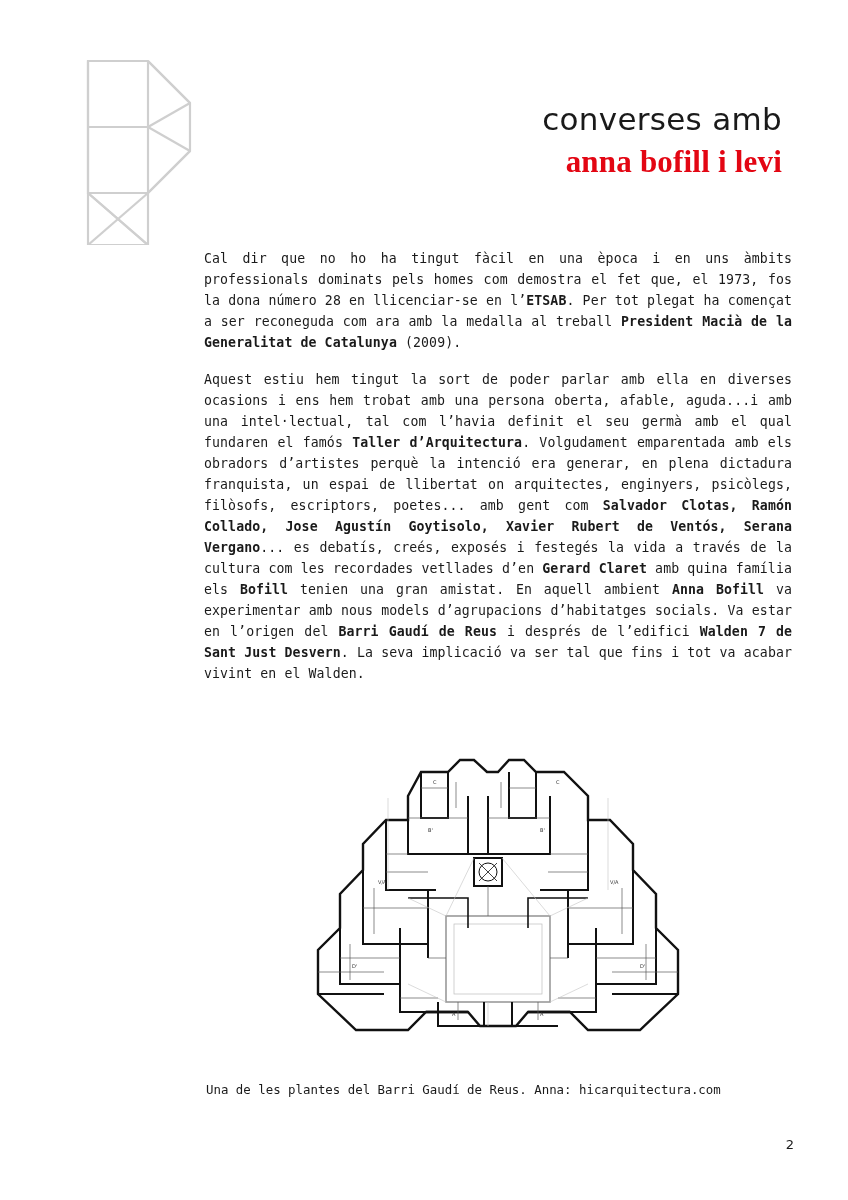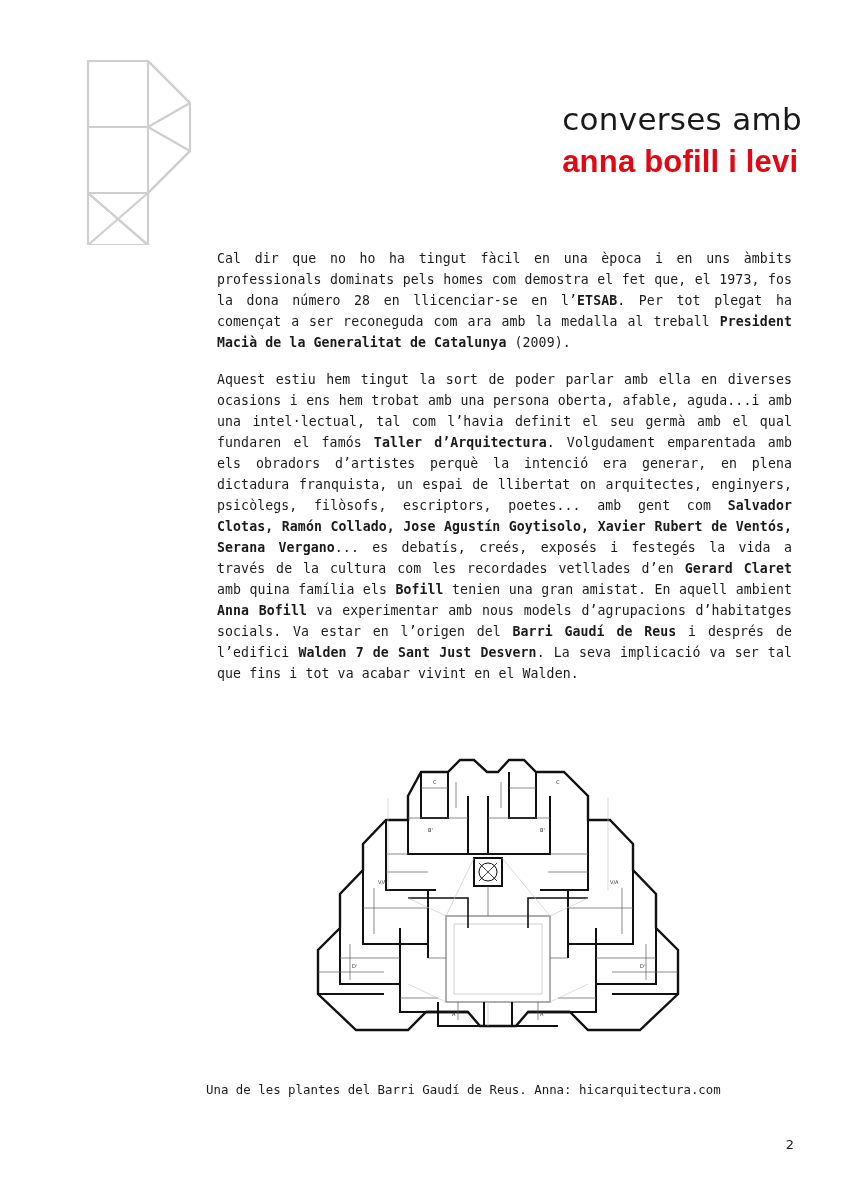--- a/index.html
+++ b/index.html
@@ -25,34 +25,34 @@
   
   .logo {
     position: absolute;
     left: 82px;
     top: 55px;
     width: 130px;
     height: 190px;
   }
   .title-block {
     position: absolute;
-    right: 46px;
+    right: 66px;
     top: 100px;
-    text-align: left;
+    text-align: right;
   }
   .title-line1 {
     font-family: "DejaVu Sans", sans-serif;
     font-size: 31px;
     font-weight: 400;
     color: #1a1a1a;
     letter-spacing: 0.3px;
     line-height: 1.25;
   }
   .title-line2 {
-    font-family: Liberation Sans, sans-serif;
+    font-family: Liberation Serif, serif;
     font-size: 31px;
     font-weight: 700;
     color: #e30613;
     letter-spacing: 0.2px;
     line-height: 1.25;
     margin-top: 4px;
   }
 
   
   .content {
@@ -60,21 +60,21 @@
     left: 204px;
     top: 248px;
     width: 588px;
   }
   .para {
     font-family: "DejaVu Sans Mono", monospace;
     font-size: 13.2px;
     line-height: 21px;
     color: #1a1a1a;
     text-align: justify;
-    margin: 0 0 16px 13px;
+    margin: 0 0 16px 0;
     letter-spacing: 0.1px;
   }
   .para b {
     font-weight: 700;
   }
 
   
   .figure {
     position: absolute;
     left: 204px;

